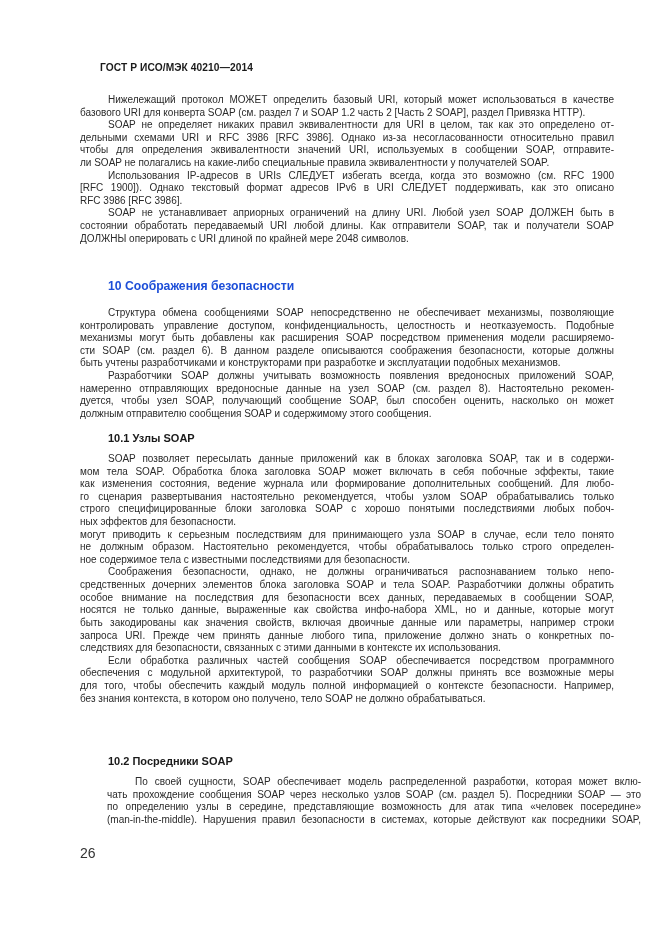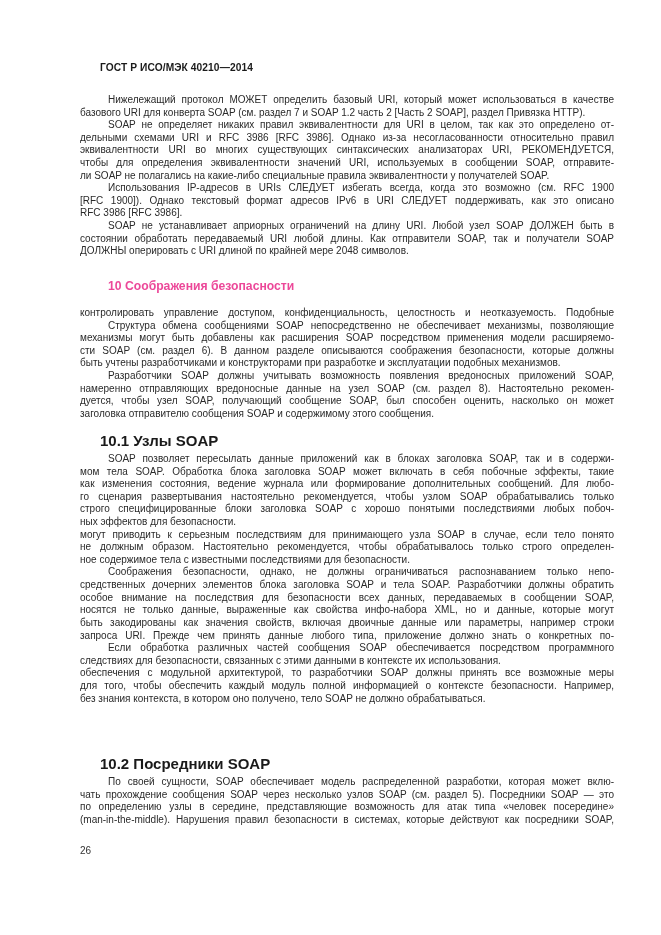--- a/index.html
+++ b/index.html
@@ -4,85 +4,84 @@
 <style>
   html, body { margin: 0; padding: 0; background: #ffffff; }
   body { width: 661px; height: 935px; position: relative; overflow: hidden;
          font-family: "Liberation Sans", sans-serif; color: #222222; }
   .page { position: absolute; left: 0; top: 0; width: 661px; height: 935px; background: #ffffff; }
   .header { position: absolute; left: 80px; top: 62px; font-size: 10.2px; font-weight: bold; color: #1a1a1a; letter-spacing: 0.1px; padding-left: 20px; }
   .block { position: absolute; left: 80px; width: 534px; font-size: 10px; color: #2a2a2a; }
   .ln { display: block; height: 12.62px; line-height: 12.62px; white-space: nowrap; text-align: justify; text-align-last: justify; }
   .ln.last { text-align-last: left; }
   .ln.indent { padding-left: 28px; }
-  .h1 { position: absolute; left: 108px; font-size: 12.2px; font-weight: bold; color: #ec4899; }
-  .h2 { position: absolute; left: 100px; font-size: 15px; font-weight: bold; color: #1a1a1a; }
-  .pagenum { position: absolute; left: 80px; top: 845px; font-size: 10px; color: #333333; }
+  .h1 { position: absolute; left: 108px; font-size: 12.2px; font-weight: bold; color: #1d4ed8; }
+  .h2 { position: absolute; left: 108px; font-size: 11px; font-weight: bold; color: #1a1a1a; }
+  .pagenum { position: absolute; left: 80px; top: 845px; font-size: 14px; color: #333333; }
 </style>
 </head>
 <body>
 
 <div class="page">
   <div class="header">ГОСТ Р ИСО/МЭК 40210—2014</div>
 
   <div class="block" style="top:94px;">
       <span class="ln indent">Нижележащий протокол МОЖЕТ определить базовый URI, который может использоваться в качестве</span>
       <span class="ln last">базового URI для конверта SOAP (см. раздел 7 и SOAP 1.2 часть 2 [Часть 2 SOAP], раздел Привязка HTTP).</span>
       <span class="ln indent">SOAP не определяет никаких правил эквивалентности для URI в целом, так как это определено от-</span>
       <span class="ln">дельными схемами URI и RFC 3986 [RFC 3986]. Однако из-за несогласованности относительно правил</span>
-      <span class="ln">эквивалентности URI во многих существующих синтаксических анализаторах URI, РЕКОМЕНДУЕТСЯ,</span>
       <span class="ln">чтобы для определения эквивалентности значений URI, используемых в сообщении SOAP, отправите-</span>
       <span class="ln last">ли SOAP не полагались на какие-либо специальные правила эквивалентности у получателей SOAP.</span>
       <span class="ln indent">Использования IP-адресов в URIs СЛЕДУЕТ избегать всегда, когда это возможно (см. RFC 1900</span>
       <span class="ln">[RFC 1900]). Однако текстовый формат адресов IPv6 в URI СЛЕДУЕТ поддерживать, как это описано</span>
       <span class="ln last">RFC 3986 [RFC 3986].</span>
       <span class="ln indent">SOAP не устанавливает априорных ограничений на длину URI. Любой узел SOAP ДОЛЖЕН быть в</span>
       <span class="ln">состоянии обработать передаваемый URI любой длины. Как отправители SOAP, так и получатели SOAP</span>
       <span class="ln last">ДОЛЖНЫ оперировать с URI длиной по крайней мере 2048 символов.</span>
     </div>
 
   <div class="h1" style="top:279px;">10 Соображения безопасности</div>
   <div class="block" style="top:307px;">
+      <span class="ln indent">Структура обмена сообщениями SOAP непосредственно не обеспечивает механизмы, позволяющие</span>
       <span class="ln">контролировать управление доступом, конфиденциальность, целостность и неотказуемость. Подобные</span>
-      <span class="ln indent">Структура обмена сообщениями SOAP непосредственно не обеспечивает механизмы, позволяющие</span>
       <span class="ln">механизмы могут быть добавлены как расширения SOAP посредством применения модели расширяемо-</span>
       <span class="ln">сти SOAP (см. раздел 6). В данном разделе описываются соображения безопасности, которые должны</span>
       <span class="ln last">быть учтены разработчиками и конструкторами при разработке и эксплуатации подобных механизмов.</span>
       <span class="ln indent">Разработчики SOAP должны учитывать возможность появления вредоносных приложений SOAP,</span>
       <span class="ln">намеренно отправляющих вредоносные данные на узел SOAP (см. раздел 8). Настоятельно рекомен-</span>
       <span class="ln">дуется, чтобы узел SOAP, получающий сообщение SOAP, был способен оценить, насколько он может</span>
-      <span class="ln last">заголовка отправителю сообщения SOAP и содержимому этого сообщения.</span>
+      <span class="ln last">должным отправителю сообщения SOAP и содержимому этого сообщения.</span>
     </div>
 
   <div class="h2" style="top:432px;">10.1 Узлы SOAP</div>
   <div class="block" style="top:453px;">
       <span class="ln indent">SOAP позволяет пересылать данные приложений как в блоках заголовка SOAP, так и в содержи-</span>
       <span class="ln">мом тела SOAP. Обработка блока заголовка SOAP может включать в себя побочные эффекты, такие</span>
       <span class="ln">как изменения состояния, ведение журнала или формирование дополнительных сообщений. Для любо-</span>
       <span class="ln">го сценария развертывания настоятельно рекомендуется, чтобы узлом SOAP обрабатывались только</span>
       <span class="ln">строго специфицированные блоки заголовка SOAP с хорошо понятыми последствиями любых побоч-</span>
       <span class="ln last">ных эффектов для безопасности.</span>
       <span class="ln">могут приводить к серьезным последствиям для принимающего узла SOAP в случае, если тело понято</span>
       <span class="ln">не должным образом. Настоятельно рекомендуется, чтобы обрабатывалось только строго определен-</span>
       <span class="ln last">ное содержимое тела с известными последствиями для безопасности.</span>
       <span class="ln indent">Соображения безопасности, однако, не должны ограничиваться распознаванием только непо-</span>
       <span class="ln">средственных дочерних элементов блока заголовка SOAP и тела SOAP. Разработчики должны обратить</span>
       <span class="ln">особое внимание на последствия для безопасности всех данных, передаваемых в сообщении SOAP,</span>
       <span class="ln">носятся не только данные, выраженные как свойства инфо-набора XML, но и данные, которые могут</span>
       <span class="ln">быть закодированы как значения свойств, включая двоичные данные или параметры, например строки</span>
       <span class="ln">запроса URI. Прежде чем принять данные любого типа, приложение должно знать о конкретных по-</span>
+      <span class="ln last">следствиях для безопасности, связанных с этими данными в контексте их использования.</span>
       <span class="ln indent">Если обработка различных частей сообщения SOAP обеспечивается посредством программного</span>
-      <span class="ln last">следствиях для безопасности, связанных с этими данными в контексте их использования.</span>
       <span class="ln">обеспечения с модульной архитектурой, то разработчики SOAP должны принять все возможные меры</span>
       <span class="ln">для того, чтобы обеспечить каждый модуль полной информацией о контексте безопасности. Например,</span>
       <span class="ln last">без знания контекста, в котором оно получено, тело SOAP не должно обрабатываться.</span>
     </div>
 
   <div class="h2" style="top:755px;">10.2 Посредники SOAP</div>
-  <div class="block" style="top:776px;">
+  <div class="block" style="top:776px;margin-left:27px;">
       <span class="ln indent">По своей сущности, SOAP обеспечивает модель распределенной разработки, которая может вклю-</span>
       <span class="ln">чать прохождение сообщения SOAP через несколько узлов SOAP (см. раздел 5). Посредники SOAP — это</span>
       <span class="ln">по определению узлы в середине, представляющие возможность для атак типа «человек посередине»</span>
       <span class="ln">(man-in-the-middle). Нарушения правил безопасности в системах, которые действуют как посредники SOAP,</span>
     </div>
 
   <div class="pagenum">26</div>
 </div>
 
 </body></html>

